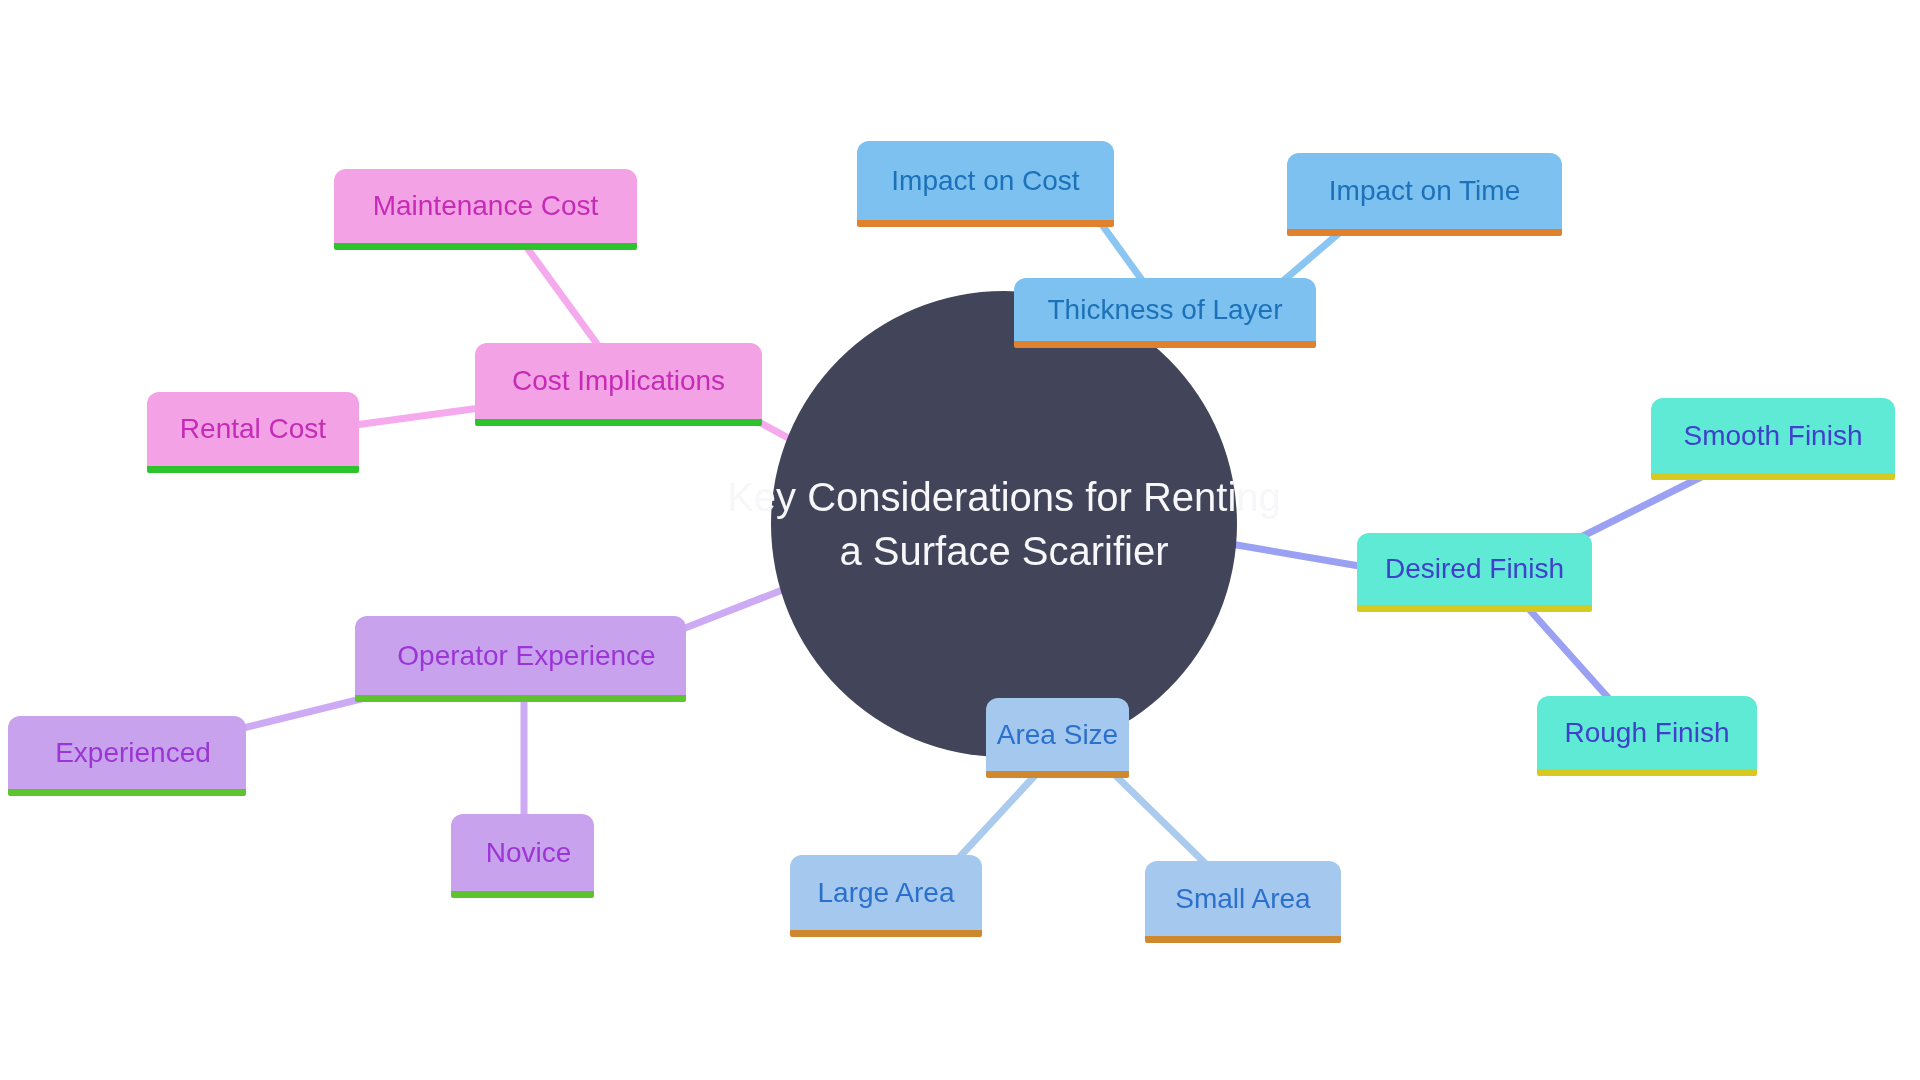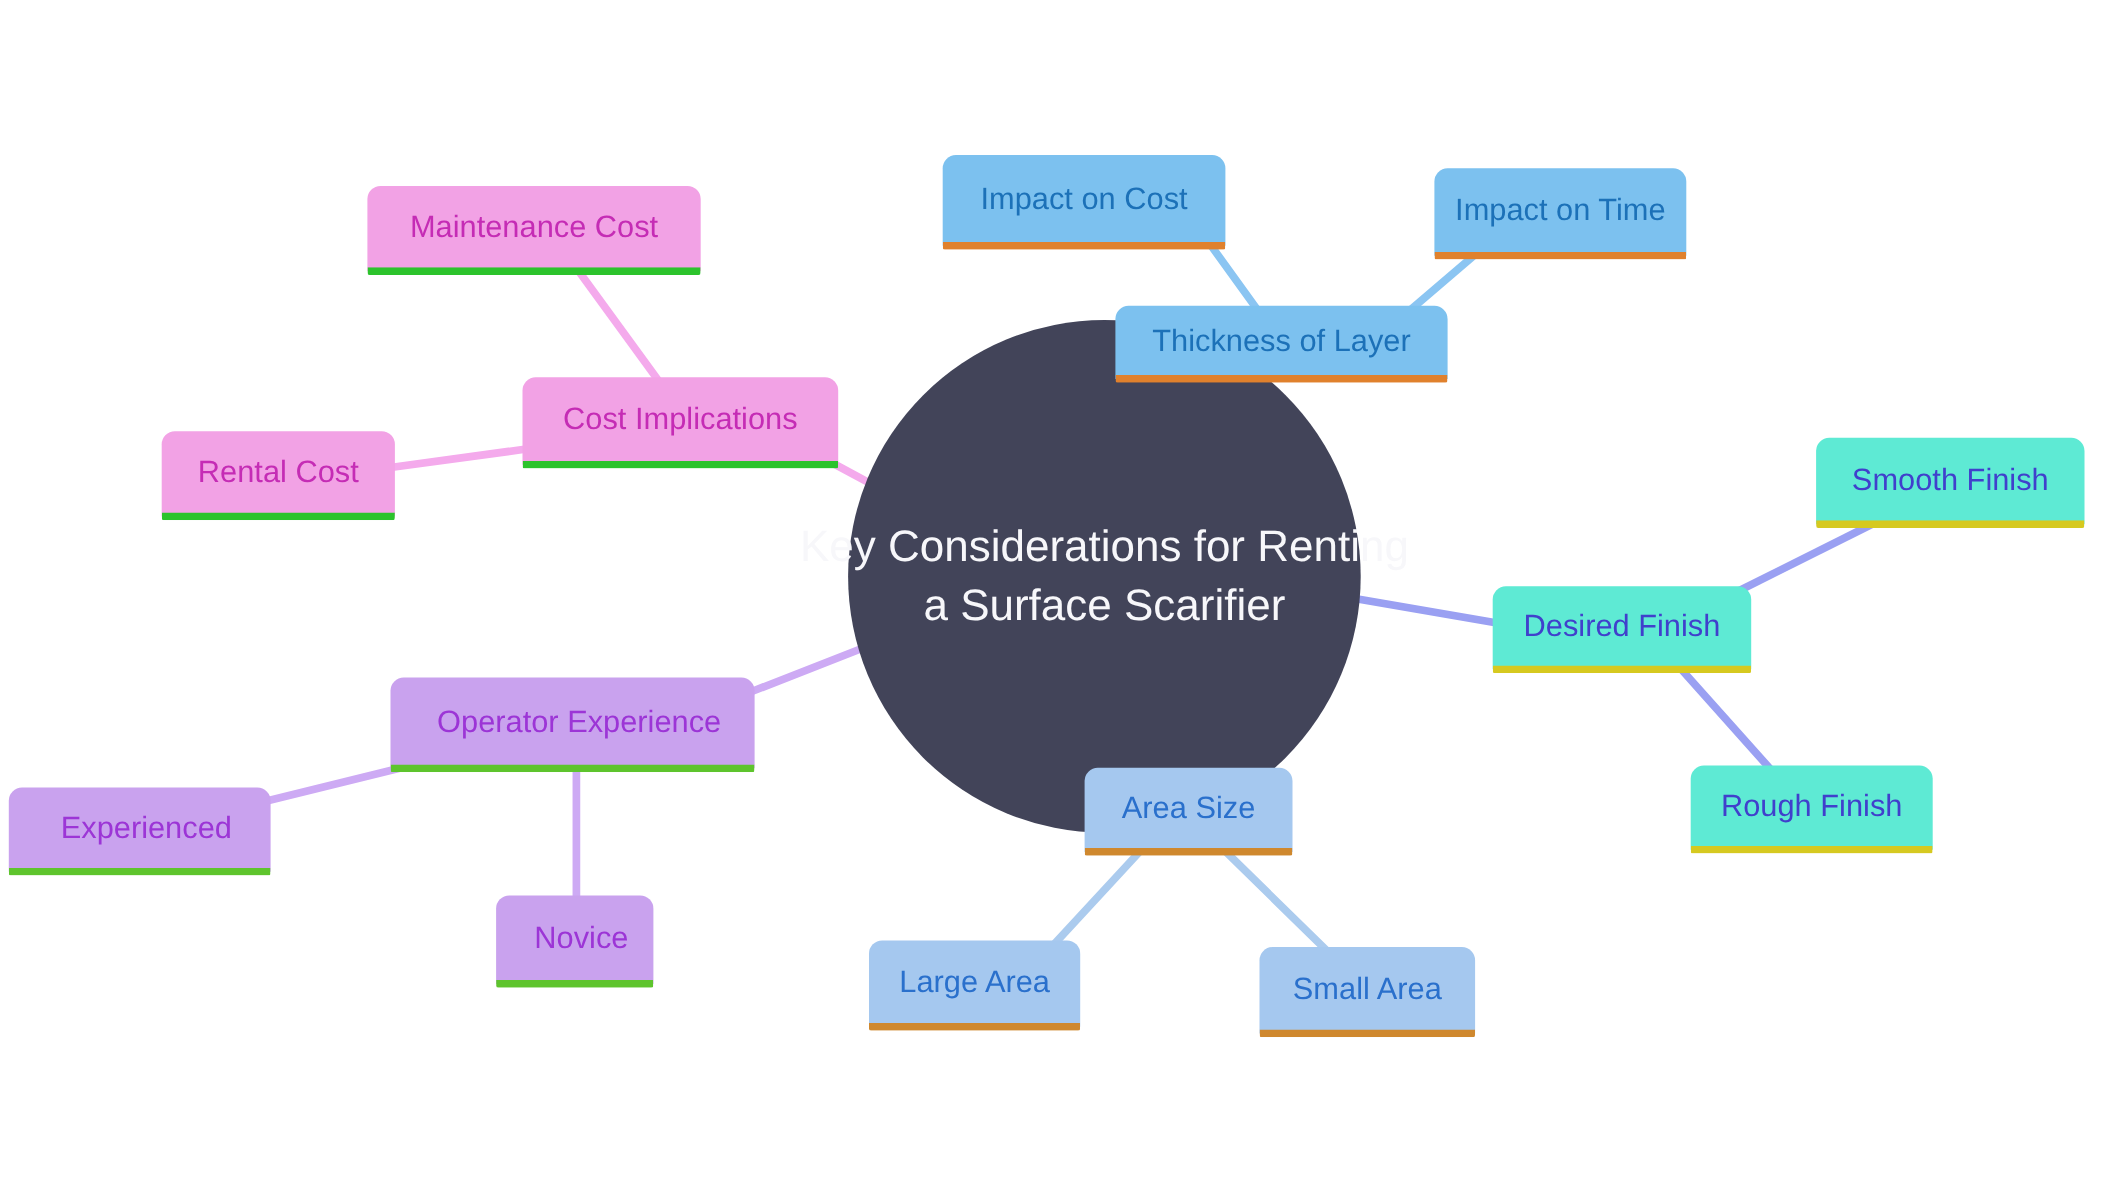--- a/index.html
+++ b/index.html
@@ -74,28 +74,28 @@
   </svg>
 
   <div class="center-circle">
     <div>Key Considerations for Renting</div>
     <div>a Surface Scarifier</div>
   </div>
 
   <div class="node b-thickness" style="left:845px;top:141px;width:257px;height:86px;margin-left:12px;">
     <span>Impact on Cost</span>
   </div>
-  <div class="node b-thickness" style="left:1287px;top:153px;width:229px;height:83px;margin-left:17px;">
+  <div class="node b-thickness" style="left:1287px;top:153px;width:275px;height:83px;">
     <span>Impact on Time</span>
   </div>
   <div class="node b-thickness" style="left:1014px;top:278px;width:302px;height:70px;">
     <span>Thickness of Layer</span>
   </div>
 
-  <div class="node b-area" style="left:986px;top:698px;width:189px;height:80px;">
+  <div class="node b-area" style="left:986px;top:698px;width:143px;height:80px;">
     <span>Area Size</span>
   </div>
   <div class="node b-area" style="left:790px;top:855px;width:192px;height:82px;">
     <span>Large Area</span>
   </div>
   <div class="node b-area" style="left:1145px;top:861px;width:196px;height:82px;">
     <span>Small Area</span>
   </div>
 
   <div class="node b-finish" style="left:1357px;top:533px;width:235px;height:79px;">

